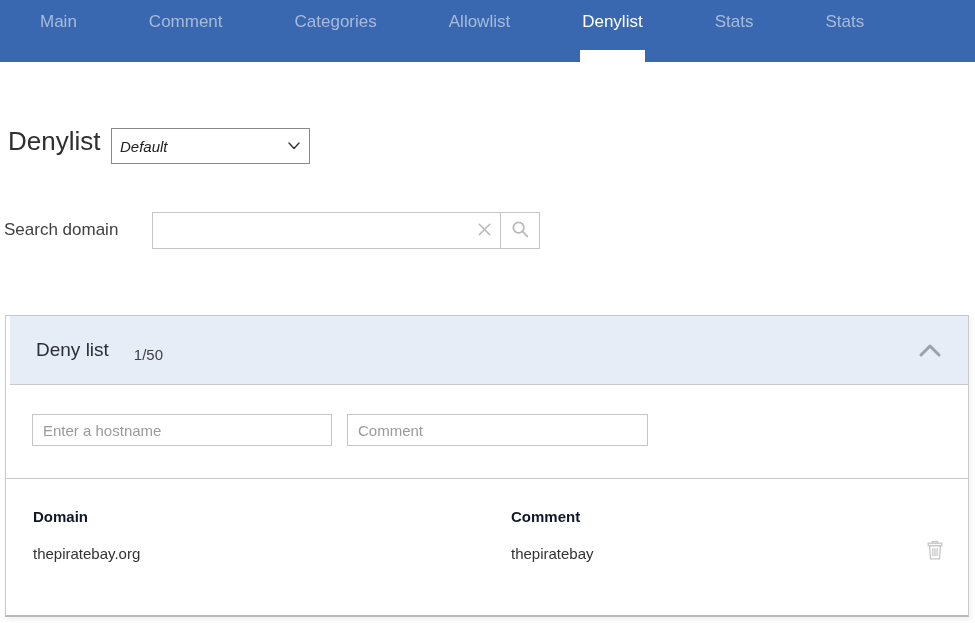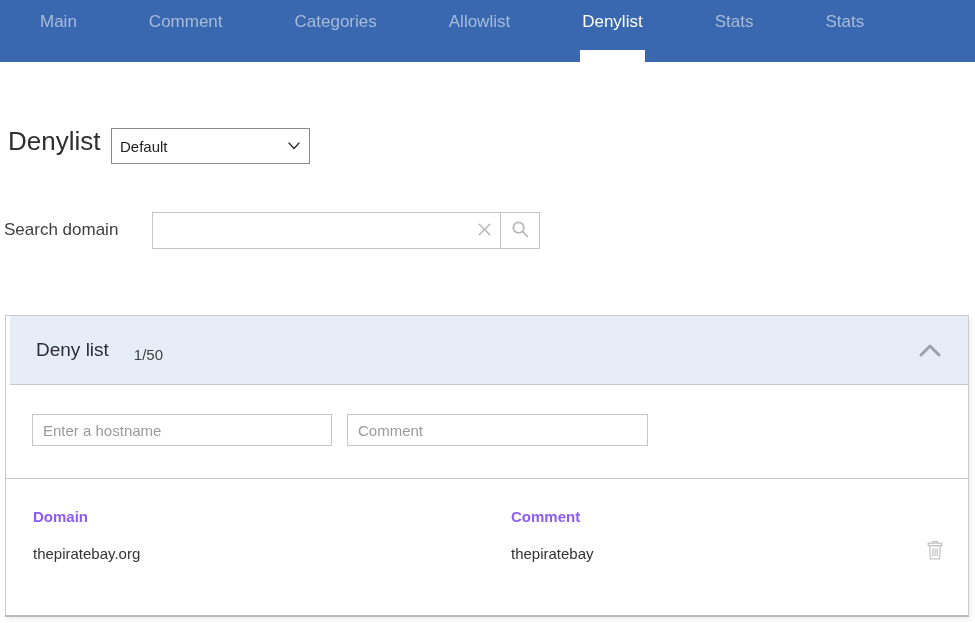--- a/index.html
+++ b/index.html
@@ -61,20 +61,21 @@
     border: 1px solid #898989;
     border-radius: 0;
     background: #fff;
     font-family: inherit;
     font-size: 15px;
     color: #222;
     padding: 0 28px 0 8px;
     appearance: none;
     -webkit-appearance: none;
     outline: none;
+    font-style: italic;
   }
   .select-chevron {
     position: absolute;
     right: 10px; top: 14px;
     pointer-events: none;
     line-height: 0;
   }
 
   
   .search-label {
@@ -207,21 +208,21 @@
   .panel-table {
     position: absolute;
     top: 162px; left: 0; right: 0; bottom: 0;
     border-top: 1px solid #c9c9c9;
   }
   .col-header {
     position: absolute;
     top: 29px;
     font-size: 15px;
     font-weight: 700;
-    color: #8b5cf6;
+    color: #0f172a;
     text-align: center;
   }
   .col-header.domain { left: 27px; }
   .col-header.comment { left: 505px; }
   .cell {
     position: absolute;
     top: 66px;
     font-size: 15px;
     color: #333;
   }

